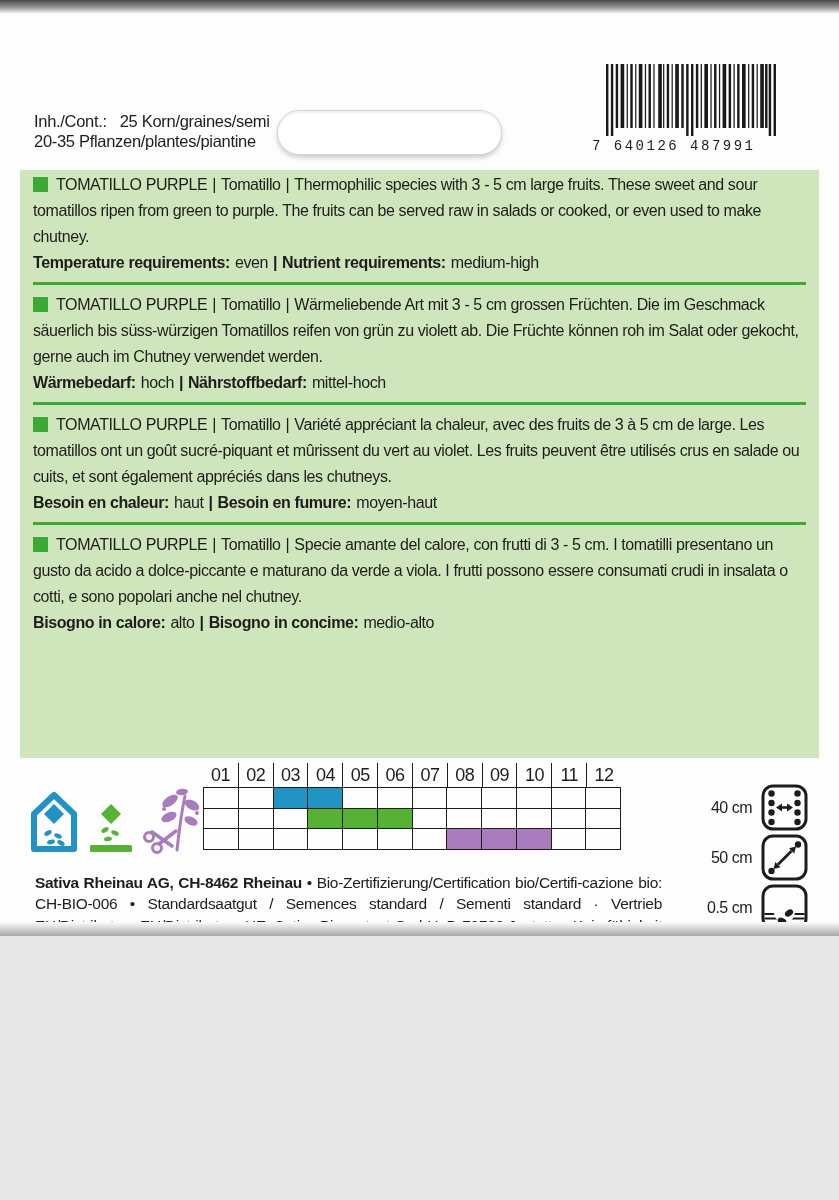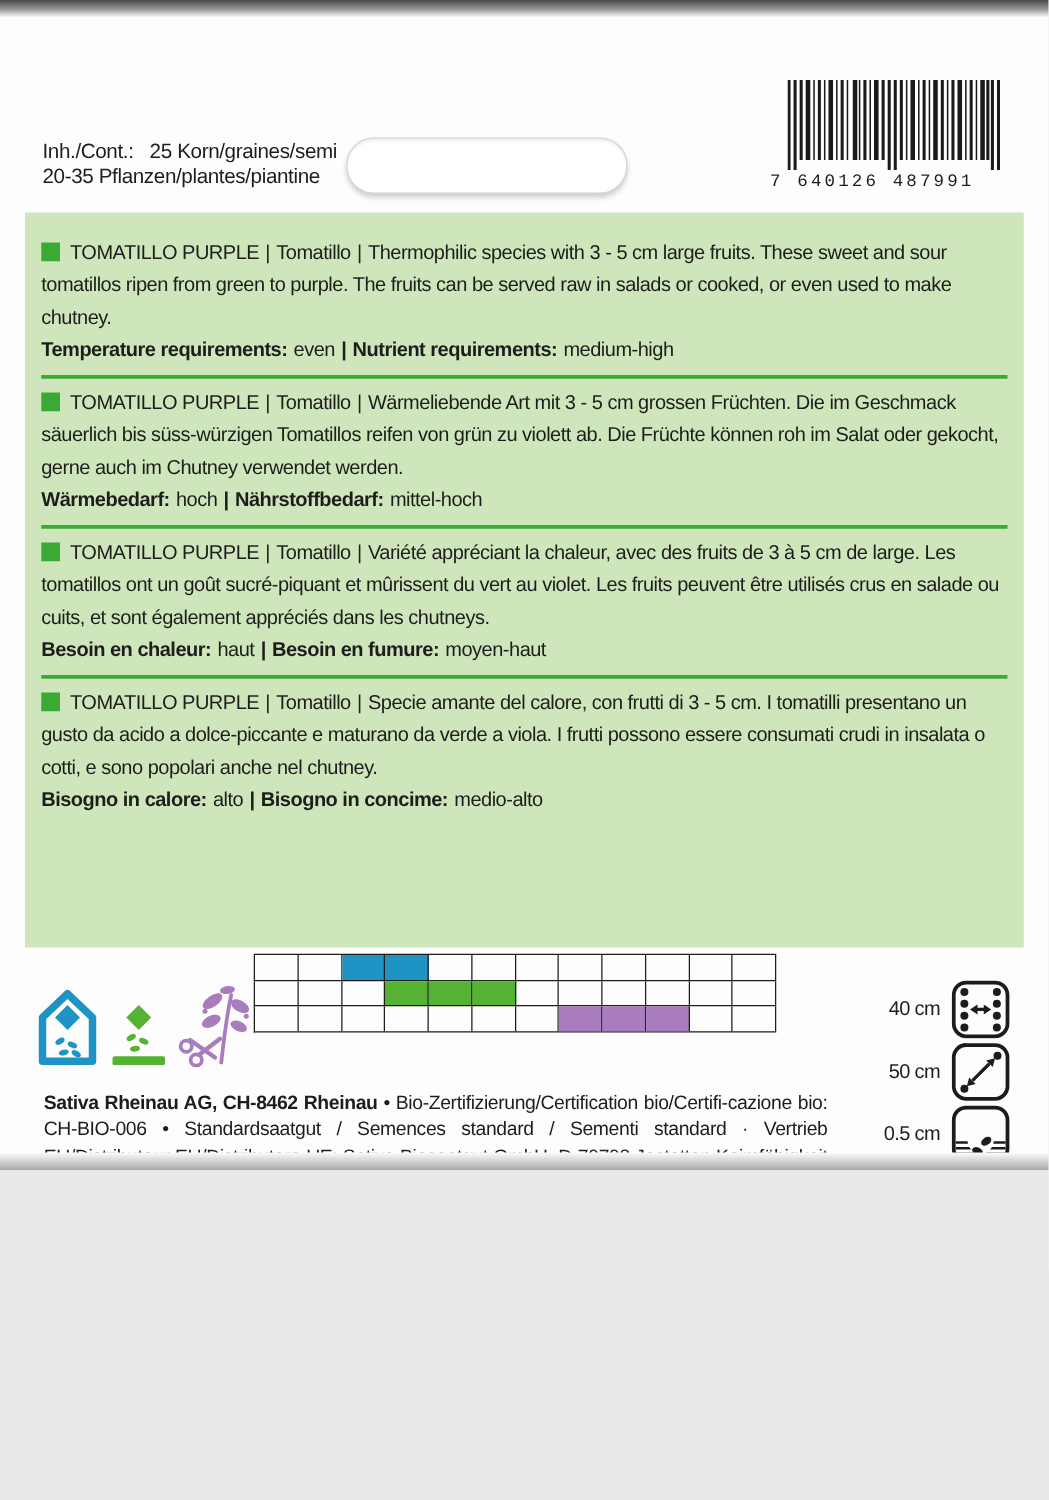--- a/index.html
+++ b/index.html
@@ -8,27 +8,27 @@
   .top-edge{position:absolute;left:0;top:0;width:100%;height:14px;
         background:linear-gradient(#4a4a4a,#9a9a9a 55%,#fdfdfd);}
   .bottom-edge{position:absolute;left:0;bottom:0;width:100%;height:14px;
         background:linear-gradient(#fdfdfd,#a8a8a8);}
 
   
   .contents-info{position:absolute;left:34px;top:112px;font-size:16.5px;line-height:19.5px;letter-spacing:-0.3px;}
   .hang-slot{position:absolute;left:277px;top:110px;width:223px;height:43px;border-radius:22px;
         background:#fff;border:1px solid #d4d4d4;
         box-shadow:0 3px 4px rgba(0,0,0,0.18), inset 0 2px 2px rgba(0,0,0,0.06);}
-  .barcode{position:absolute;left:592px;top:64px;width:200px;margin-left:24px;}
+  .barcode{position:absolute;left:592px;top:64px;width:200px;}
   .barcode svg{display:block;margin-left:14px;}
   .barcode-digits{font-family:"Liberation Mono",monospace;font-size:14px;letter-spacing:2.5px;margin-top:2px;white-space:pre;}
 
   
   .panel{position:absolute;left:20px;top:170px;width:799px;height:588px;background:var(--c-panel);
-        box-sizing:border-box;padding:20px 13px;}
+        box-sizing:border-box;padding:2px 13px;}
   .block p{margin:0;}
   .body-text,.req{font-size:16px;letter-spacing:-0.4px;line-height:26px;}
   .req{margin-top:2px;}
   .req strong{margin-right:5px;}
   .req .v{margin-right:5px;}
   .bullet{display:inline-block;width:15px;height:15px;background:var(--c-accent);margin-right:8px;vertical-align:-2px;}
   .sep-inline{margin:0 5px;}
   .separator{height:3px;background:var(--c-accent);margin:6px 0 7px 0;}
 
   
@@ -189,20 +189,34 @@
         <ellipse cx="29" cy="29" rx="8" ry="4.5" transform="rotate(-25 29 29)"></ellipse>
         <ellipse cx="51" cy="33" rx="7" ry="4" transform="rotate(25 51 33)"></ellipse>
         <ellipse cx="42" cy="4" rx="6" ry="3.2" transform="rotate(-8 42 4)"></ellipse>
         <circle cx="57" cy="25" r="2"></circle>
         <circle cx="24" cy="21" r="2"></circle>
       </g>
     </svg>
   </div>
 
   <div class="cal-grid">
+    <div class="cal-header">
+        <div class="cal-h">01</div>
+        <div class="cal-h">02</div>
+        <div class="cal-h">03</div>
+        <div class="cal-h">04</div>
+        <div class="cal-h">05</div>
+        <div class="cal-h">06</div>
+        <div class="cal-h">07</div>
+        <div class="cal-h">08</div>
+        <div class="cal-h">09</div>
+        <div class="cal-h">10</div>
+        <div class="cal-h">11</div>
+        <div class="cal-h">12</div>
+      </div>
     <div class="cal-rows">
         <div class="cal-row">
           <div class="cal-cell"></div>
           <div class="cal-cell"></div>
           <div class="cal-cell" style="background: rgb(32, 147, 197);"></div>
           <div class="cal-cell" style="background: rgb(32, 147, 197);"></div>
           <div class="cal-cell"></div>
           <div class="cal-cell"></div>
           <div class="cal-cell"></div>
           <div class="cal-cell"></div>

